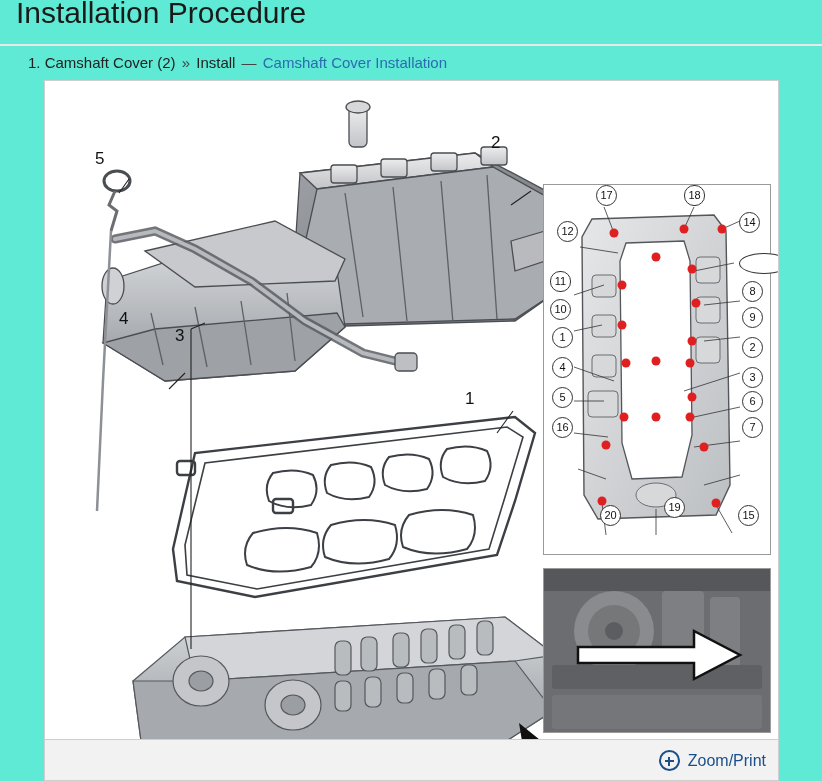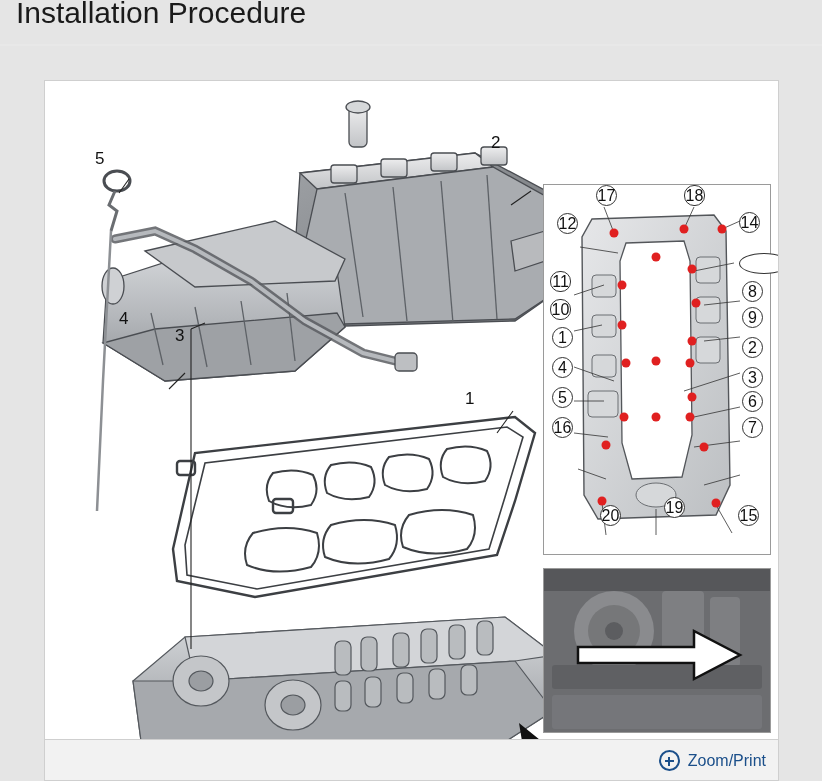--- a/index.html
+++ b/index.html
@@ -7,21 +7,21 @@
     margin: 0; padding: 0;
     width: 822px; height: 781px;
     background: #ffffff;
     font-family: "Liberation Sans", sans-serif;
     overflow: hidden;
   }
   #page {
     position: relative;
     width: 822px;
     height: 781px;
-    background: #e5e5e5;
+    background: #5eead4;
   }
   .page-title {
     position: absolute;
     left: 16px;
     top: -4px;
     font-size: 30px;
     font-weight: 400;
     color: #1a1a1a;
     letter-spacing: 0px;
   }
@@ -122,39 +122,47 @@
   }
   #inset-diagram { left: 498px; top: 103px; width: 228px; height: 371px; }
   #inset-photo   { left: 498px; top: 487px; width: 228px; height: 165px; background: #6f6f72; }
   .callout {
     position: absolute;
     width: 21px; height: 21px;
     border: 1px solid #333;
     border-radius: 50%;
     background: #fff;
     color: #111;
-    font-size: 16px;
+    font-size: 11px;
     text-align: center;
     line-height: 19px;
     font-family: "Liberation Sans", sans-serif;
   }
   .lead-num {
     position: absolute;
     font-size: 17px;
     color: #111;
   }
 </style>
 </head>
 <body>
 
 <div id="page">
 
   <div class="page-title">Installation Procedure</div>
   <div class="title-rule"></div>
 
+  <div class="breadcrumb">
+    <span class="num">1.</span>
+    <span>Camshaft Cover (2)</span>
+    <span class="sep">»</span>
+    <span>Install</span>
+    <span class="sep">—</span>
+    <a class="link">Camshaft Cover Installation</a>
+  </div>
 
   <div class="figure-frame">
 
     <svg class="fig-svg" width="735" height="660" viewBox="0 0 735 660">
       <defs>
         <linearGradient id="gMetal" x1="0" y1="0" x2="0" y2="1">
           <stop offset="0%" stop-color="#d8dadd"></stop>
           <stop offset="55%" stop-color="#b3b6ba"></stop>
           <stop offset="100%" stop-color="#8e9195"></stop>
         </linearGradient>
@@ -343,25 +351,25 @@
           <circle cx="62" cy="260" r="4.5"></circle>
           <circle cx="160" cy="262" r="4.5"></circle>
           <circle cx="58" cy="316" r="4.5"></circle>
           <circle cx="172" cy="318" r="4.5"></circle>
         </g>
       </svg>
 
       <div class="callout" style="left:52px;  top:0px;">17</div>
       <div class="callout" style="left:140px; top:0px;border-radius:10px;">18</div>
       <div class="callout" style="left:195px; top:27px;">14</div>
-      <div class="callout" style="left:13px;  top:28px;">12</div>
+      <div class="callout" style="left:13px;  top:36px;">12</div>
       <div class="callout" style="left:195px; top:68px;padding-left:48px;">13</div>
       <div class="callout" style="left:6px;   top:86px;border-radius:10px;">11</div>
       <div class="callout" style="left:198px; top:96px;">8</div>
-      <div class="callout" style="left:6px;   top:114px;border-radius:10px;">10</div>
+      <div class="callout" style="left:6px;   top:114px;">10</div>
       <div class="callout" style="left:198px; top:122px;">9</div>
       <div class="callout" style="left:8px;   top:142px;">1</div>
       <div class="callout" style="left:198px; top:152px;">2</div>
       <div class="callout" style="left:8px;   top:172px;">4</div>
       <div class="callout" style="left:198px; top:182px;">3</div>
       <div class="callout" style="left:8px;   top:202px;">5</div>
       <div class="callout" style="left:198px; top:206px;">6</div>
       <div class="callout" style="left:8px;   top:232px;">16</div>
       <div class="callout" style="left:198px; top:232px;">7</div>
       <div class="callout" style="left:56px;  top:320px;">20</div>

